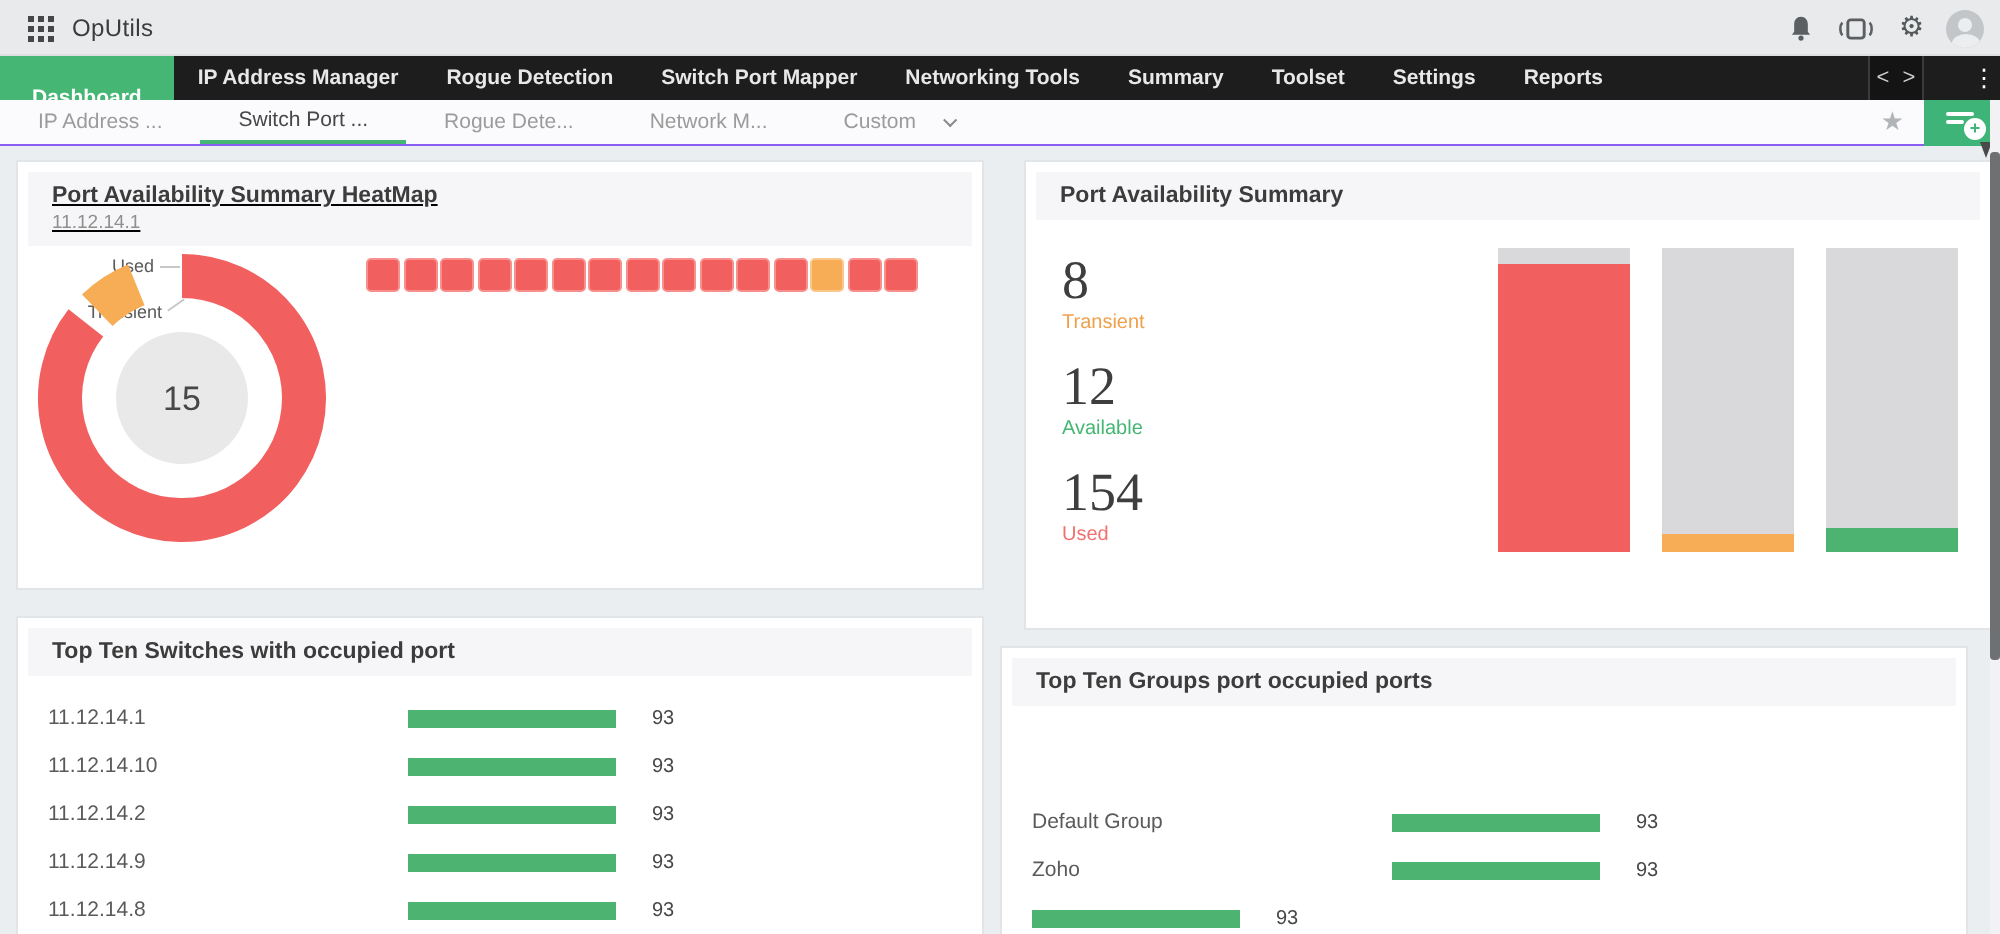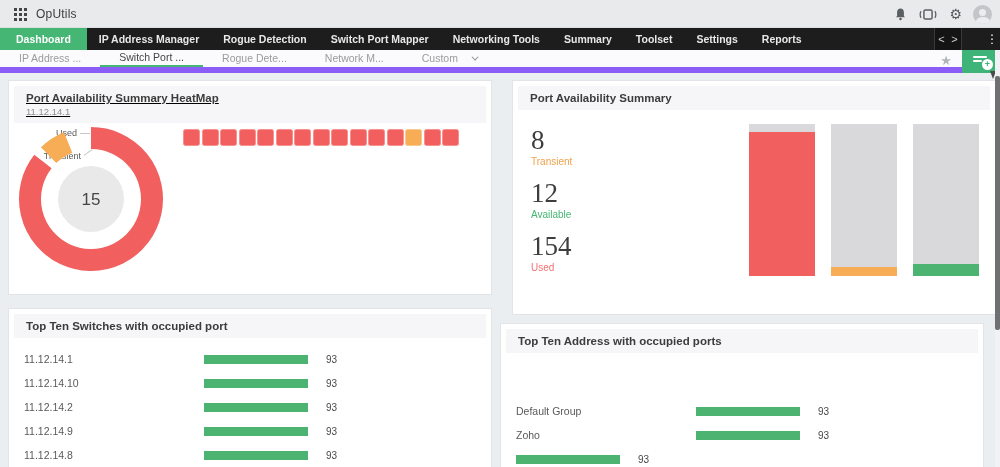--- a/index.html
+++ b/index.html
@@ -15,31 +15,31 @@
   .gear-glyph { font-family:"DejaVu Sans", sans-serif; font-size:14px; color:#56595b; line-height:1; }
   .avatar { width:19px; height:19px; border-radius:50%; background:#c3c6c8; position:relative; overflow:hidden; }
   .avatar .head { position:absolute; left:6px; top:4px; width:7px; height:7px; border-radius:50%; background:#ecedee; }
   .avatar .body { position:absolute; left:2.5px; top:12px; width:14px; height:9px; border-radius:50%; background:#ecedee; }
 
   
   .navbar { position:absolute; left:0; top:28px; width:1000px; height:22px;
     background:#1d1d1d; display:flex; align-items:stretch; }
   .nav-item { padding:0 12px; line-height:22px; font-size:10.5px; font-weight:bold;
     color:#e8e8e8; cursor:pointer; white-space:nowrap; }
-  .nav-item.active { background:#45b673; color:#fff; padding:0 16px; }
+  .nav-item.active { background:#45b673; color:#fff; padding:10px 16px; }
   .nav-right { margin-left:auto; display:flex; align-items:center; }
   .nav-pager { display:flex; align-items:center; height:22px; border-left:1px solid #3a3a3a;
     border-right:1px solid #3a3a3a; background:#141414; }
   .nav-arrow { width:13px; text-align:center; color:#cfcfcf; font-size:11px; line-height:22px; cursor:pointer; }
   .kebab { width:16px; margin-left:22px; color:#fff; font-size:12px; line-height:22px;
     text-align:center; cursor:pointer; letter-spacing:0; }
 
   
   .subbar { position:absolute; left:0; top:50px; width:1000px; height:23px;
-    background:#fbfbfd; border-bottom:6px solid #8b5cf6; display:flex; align-items:stretch; }
+    background:#fbfbfd; border-bottom:1px solid #8b5cf6; display:flex; align-items:stretch; }
   .subtab { padding:0 19px; line-height:21px; font-size:10.5px; color:#9b9b9b;
     cursor:pointer; display:flex; align-items:center; gap:16px; }
   .subtab.active { color:#474747; border-bottom:2px solid #45b673;text-align:center; }
   .chev { width:5px; height:5px; border-left:1.5px solid #8a8a8a; border-bottom:1.5px solid #8a8a8a;
     transform:rotate(-45deg) translateY(-2px); display:inline-block; }
   .star { position:absolute; right:48px; top:3px; font-size:13px; color:#b2b5b7; cursor:pointer; }
   .add-widget { position:absolute; right:0; top:0; width:38px; height:23px; background:#3eb478;
     cursor:pointer; }
   .aw-line1 { position:absolute; left:11px; top:6px; width:14px; height:2px; background:#fff; border-radius:1px; }
   .aw-line2 { position:absolute; left:11px; top:10px; width:9px; height:2px; background:#fff; border-radius:1px; }
@@ -282,21 +282,21 @@
       <div class="hrow">
         <div class="hlabel">11.12.14.8</div>
         <div class="hbar" style="width: 104px;"></div>
         <div class="hval">93</div>
       </div>
     </div>
 </div>
 
 <div class="panel" id="panel-groups">
   <div class="panel-header">
-    <div class="panel-title">Top Ten Address with occupied ports</div>
+    <div class="panel-title">Top Ten Groups port occupied ports</div>
   </div>
   <div class="rows" id="group-rows">
       <div class="hrow">
         <div class="hlabel">Default Group</div>
         <div class="hbar" style="width: 104px;"></div>
         <div class="hval">93</div>
       </div>
       <div class="hrow">
         <div class="hlabel">Zoho</div>
         <div class="hbar" style="width: 104px;"></div>

